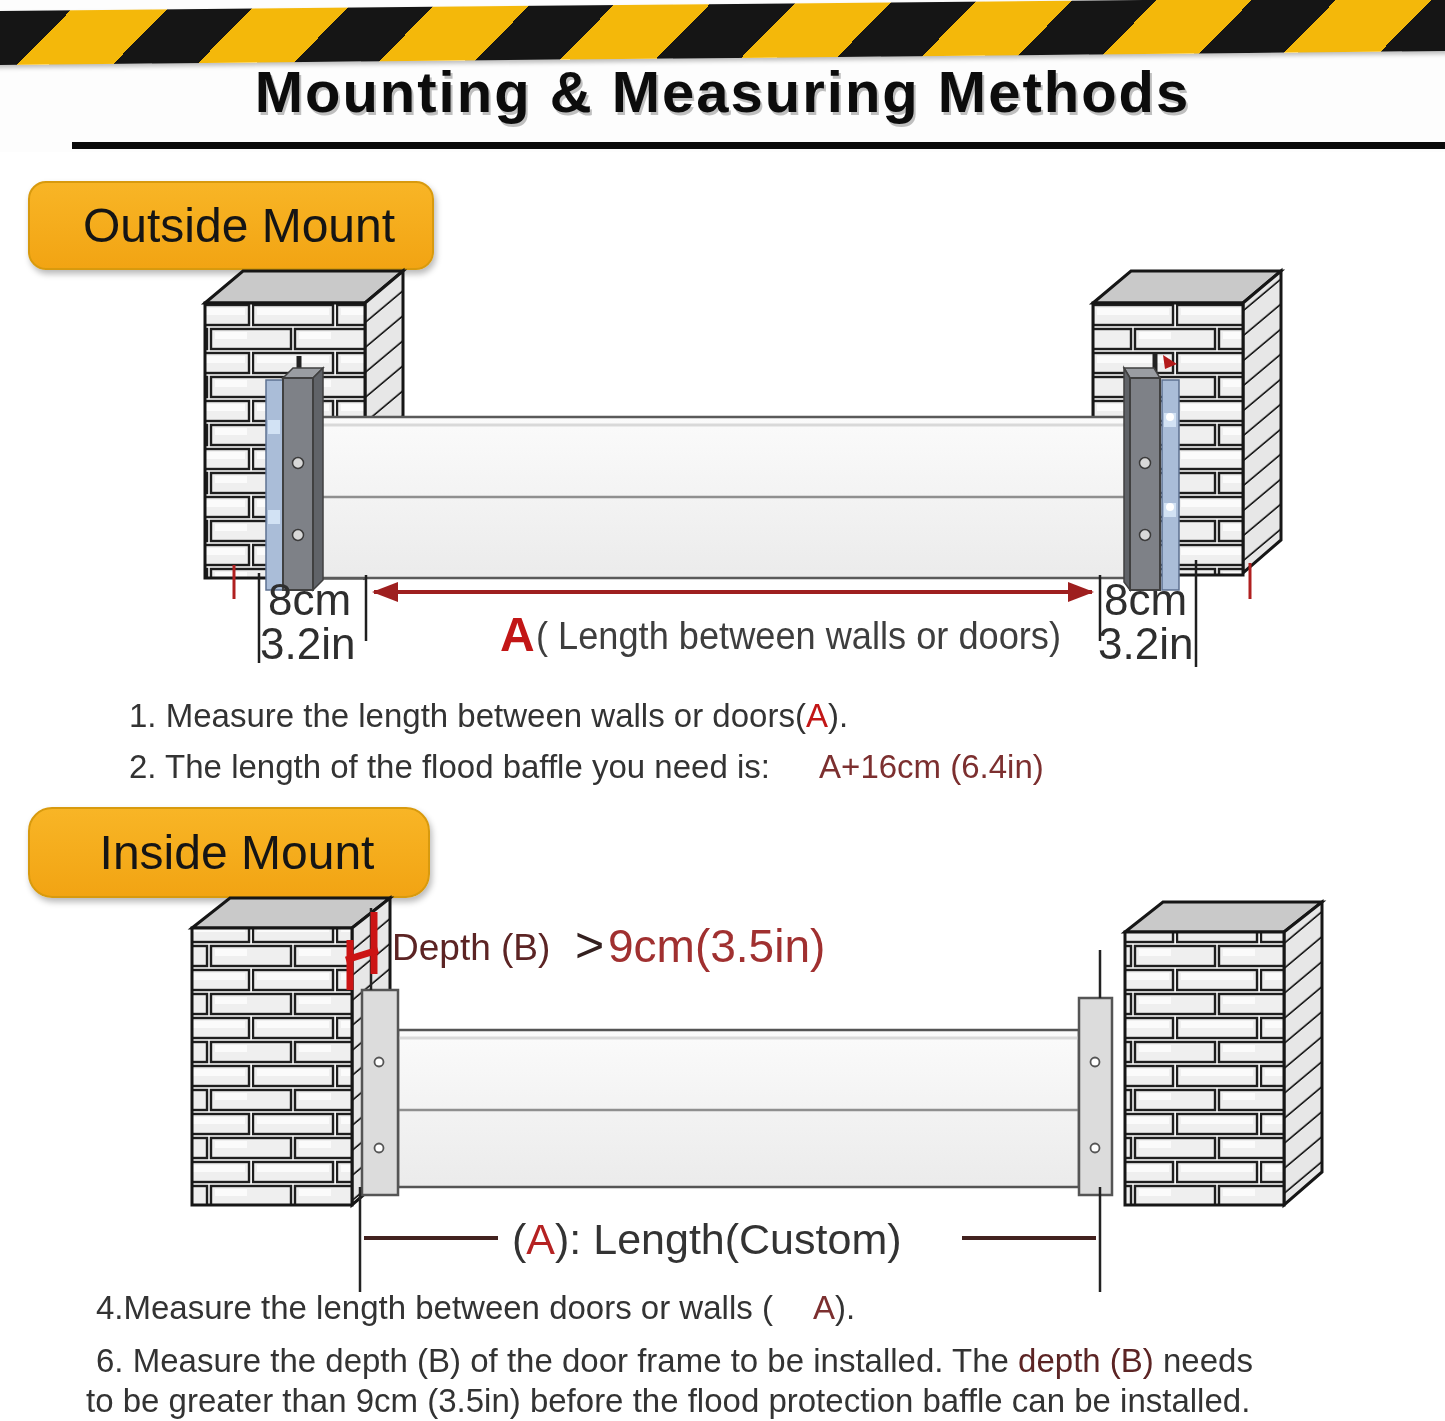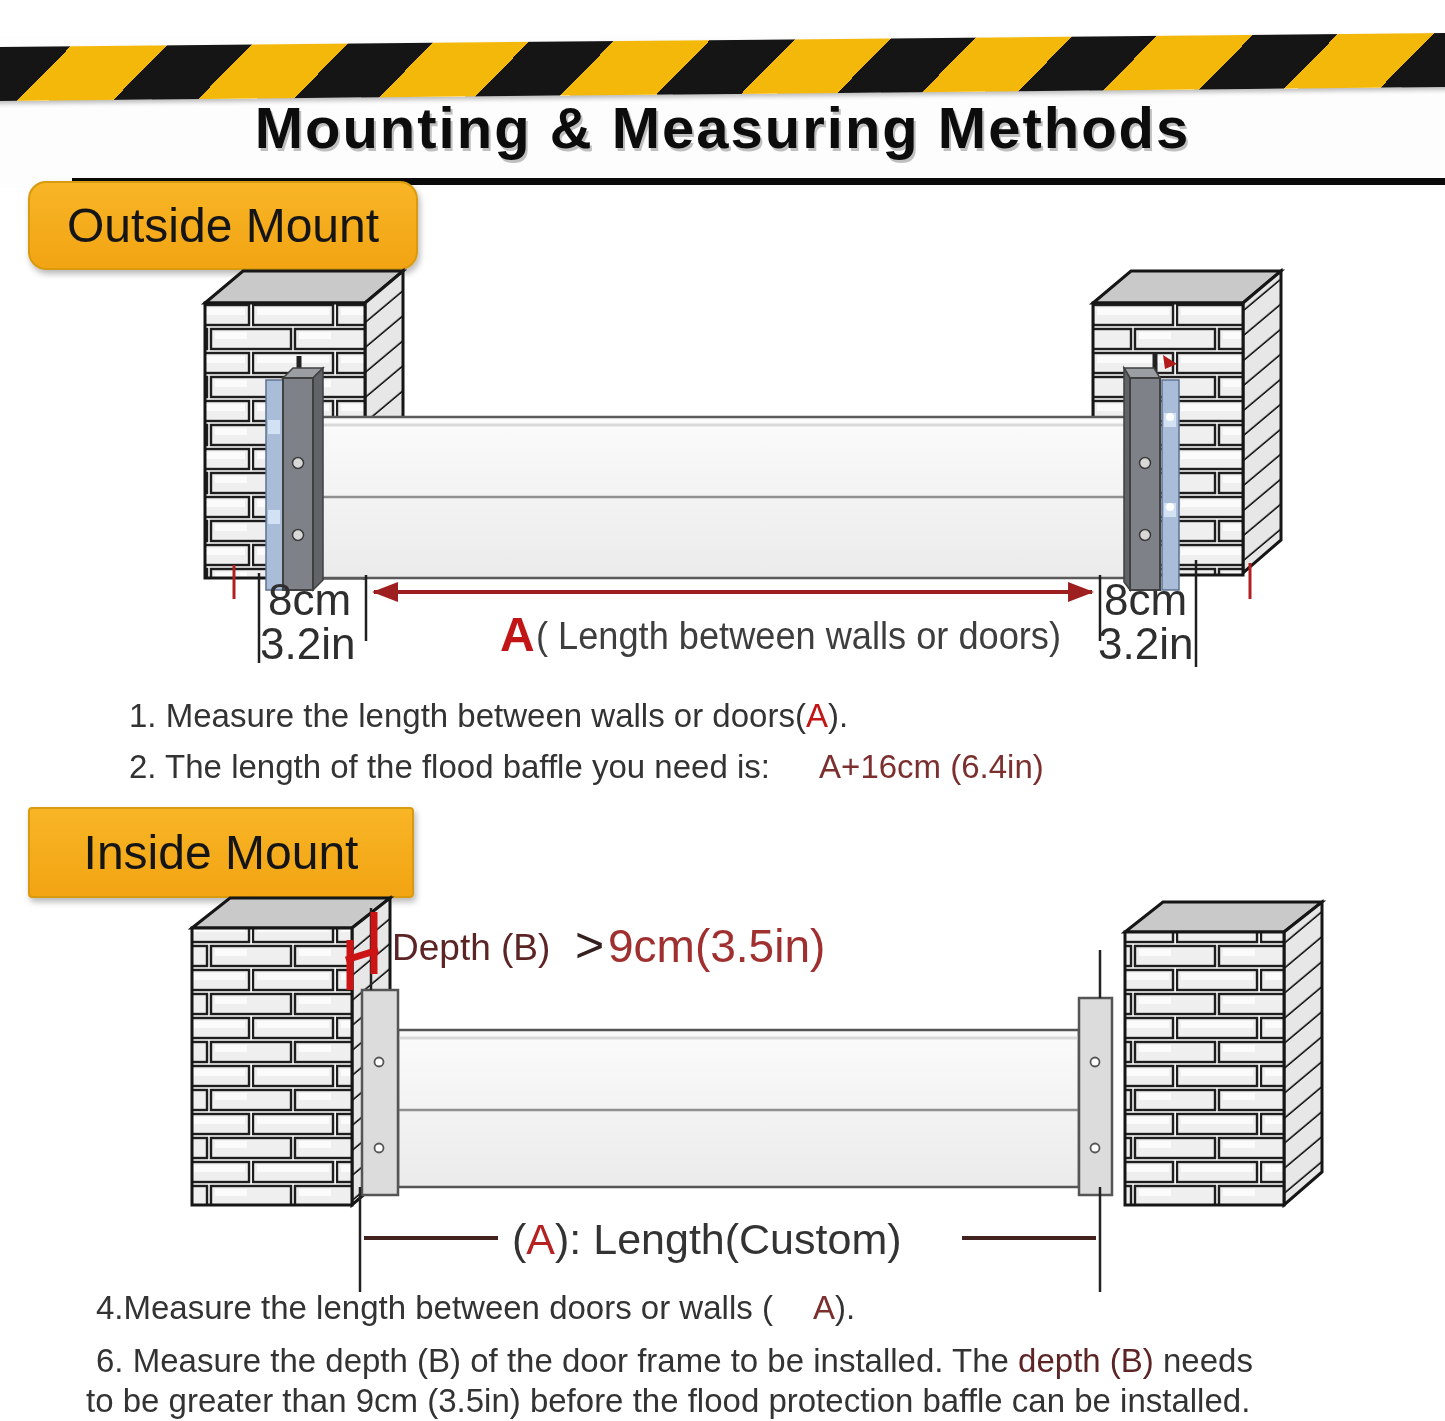--- a/index.html
+++ b/index.html
@@ -1,33 +1,33 @@
 <!DOCTYPE html>
 <html><head>
 <meta charset="utf-8">
 <style>
   html,body{margin:0;padding:0;background:#ffffff;}
   .page{position:relative;width:1445px;height:1421px;background:#ffffff;overflow:hidden;
         font-family:"Liberation Sans","DejaVu Sans",sans-serif;}
   
-  .banner{position:absolute;top:0;left:0;width:1445px;height:152px;background:#fdfdfd;margin-top:36px;}
+  .banner{position:absolute;top:0;left:0;width:1445px;height:152px;background:#fdfdfd;}
   .tape{position:absolute;top:4px;left:-14px;width:1480px;height:54px;
         background:repeating-linear-gradient(135deg,#151515 0 60px,#f4b80a 60px 128px);
         transform:rotate(-0.55deg);box-shadow:0 3px 4px rgba(0,0,0,.25);}
   .title{position:absolute;top:58px;left:0;width:1445px;margin:0;text-align:center;
          font-size:58px;font-weight:bold;color:#0c0c0c;letter-spacing:2px;
          text-shadow:2px 3px 0 rgba(140,140,140,.55);}
   .underline{position:absolute;top:142px;left:72px;width:1373px;height:7px;background:#0a0a0a;}
   
   .mount-label{position:absolute;background:linear-gradient(#f8b526,#f2a413);
         border:2px solid #d89a0e;border-radius:18px;color:#151515;
         font-size:48px;display:flex;align-items:center;justify-content:center;
-        box-shadow:2px 4px 6px rgba(0,0,0,.28);}
+        box-shadow:2px 4px 6px rgba(0,0,0,.28);padding-left:16px;}
   .label-outside{top:181px;left:28px;width:386px;height:85px;}
-  .label-inside{top:807px;left:28px;width:382px;height:87px;border-radius:4px;}
+  .label-inside{top:807px;left:28px;width:382px;height:87px;border-radius:24px;}
   
   .diagram1{position:absolute;top:255px;left:0;width:1445px;height:435px;}
   .diagram2{position:absolute;top:872px;left:0;width:1445px;height:425px;}
   
   .step{position:absolute;font-size:33px;color:#333333;white-space:nowrap;}
   .s1l1{top:697px;left:129px;}
   .s1l2{top:748px;left:129px;}
   .s2l1{top:1289px;left:96px;}
   .s2l2{top:1342px;left:96px;}
   .s2l3{top:1382px;left:86px;}

